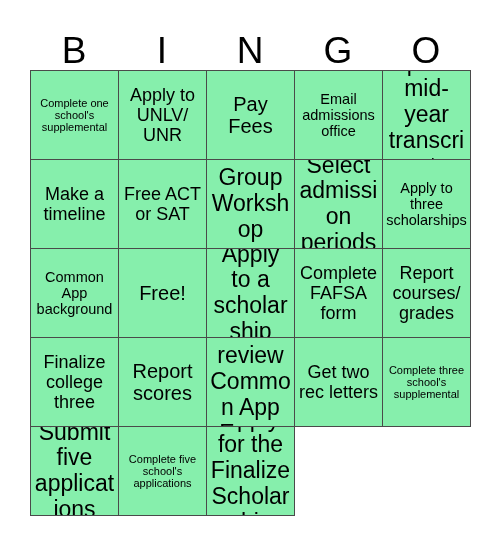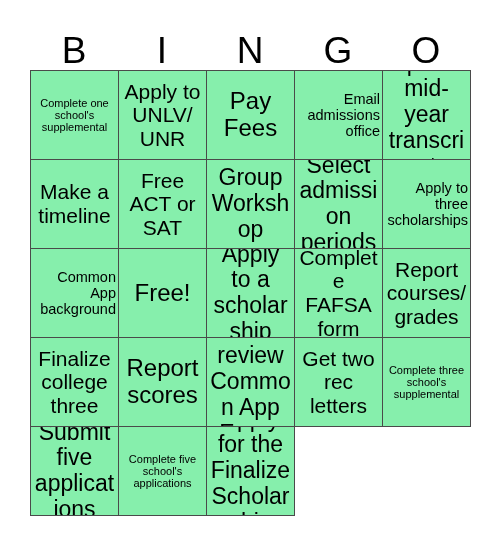--- a/index.html
+++ b/index.html
@@ -59,24 +59,24 @@
   }
   .cell-text {
     display: block;
     width: 100%;
     line-height: 1.12;
     word-wrap: break-word;
     hyphens: none;
   }
   
   .s-xs .cell-text { font-size: 11px; }
-  .s-sm .cell-text { font-size: 14.5px; text-align: right; }
+  .s-sm .cell-text { font-size: 14.5px; }
   .s-md .cell-text { font-size: 23px; }
-  .s-lg .cell-text { font-size: 21px; }
-  .s-xl .cell-text { font-size: 24px; }
+  .s-lg .cell-text { font-size: 18px; }
+  .s-xl .cell-text { font-size: 20px; }
 </style>
 </head>
 <body>
 
 <div id="card">
 
   <div id="header-row">
     <div class="header-letter">B</div>
     <div class="header-letter">I</div>
     <div class="header-letter">N</div>

